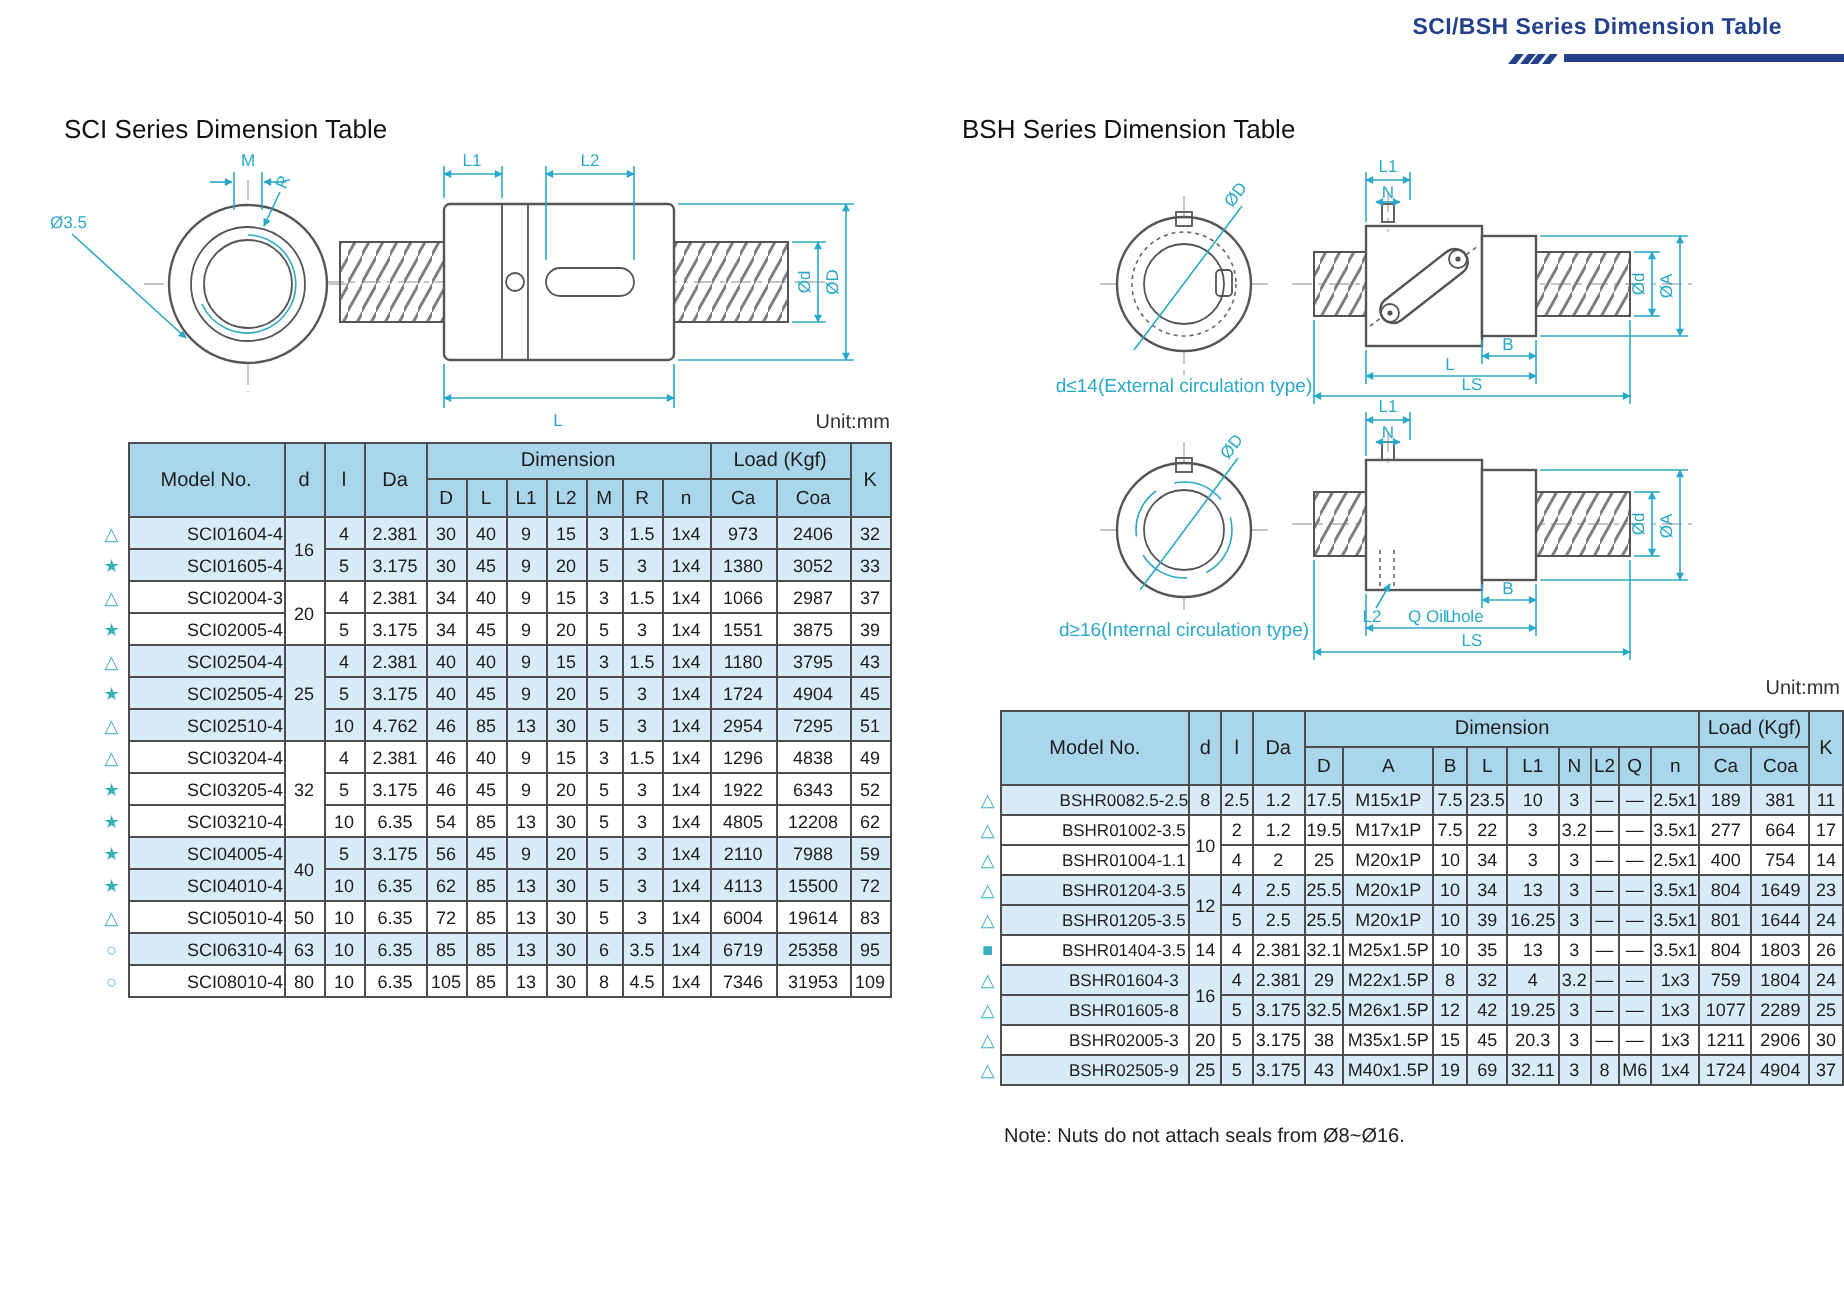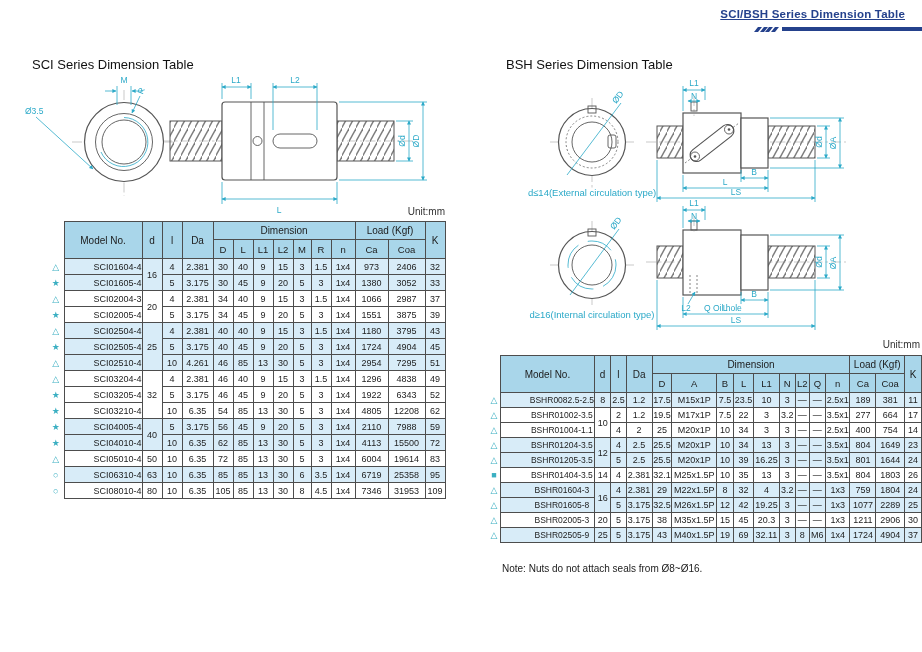--- a/index.html
+++ b/index.html
@@ -1,22 +1,22 @@
 <!DOCTYPE html>
 <html><head>
 <meta charset="utf-8">
 <style>
   html,body{margin:0;padding:0;background:#ffffff;}
   body{width:922px;height:652px;position:relative;overflow:hidden;
        font-family:"Liberation Sans",sans-serif;color:#111;}
   .abs{position:absolute;}
 
   
-  .top-title{position:absolute;top:8px;right:17px;font-size:11.5px;letter-spacing:.2px;
-             color:#24418c;font-weight:bold;text-decoration:underline;}
+  .top-title{position:absolute;top:8px;right:31px;font-size:11.5px;letter-spacing:.2px;
+             color:#24418c;font-weight:bold;}
   .top-bar{position:absolute;top:27px;left:782px;right:0;height:4px;background:#24418c;}
   .hatch{position:absolute;top:27px;left:756px;display:flex;}
   .hatch span{display:block;width:3.5px;height:5px;background:#24418c;
               transform:skewX(-38deg);margin-right:2px;}
 
   .sec-head{position:absolute;font-size:13px;color:#111;}
   .unit{position:absolute;font-size:10px;color:#333;text-align:right;}
   .note{position:absolute;font-size:10px;color:#222;margin-top:16px;}
 
   table{border-collapse:collapse;table-layout:fixed;}
@@ -261,21 +261,21 @@
         <td>3</td>
         <td>1x4</td>
         <td>1724</td>
         <td>4904</td>
         <td>45</td>
       </tr>
       <tr class="shade">
         <td class="sym"><span>△</span></td>
         <td class="model">SCI02510-4</td>
         <td>10</td>
-        <td>4.261</td>
+        <td>4.762</td>
         <td>46</td>
         <td>85</td>
         <td>13</td>
         <td>30</td>
         <td>5</td>
         <td>3</td>
         <td>1x4</td>
         <td>2954</td>
         <td>7295</td>
         <td>51</td>
@@ -409,21 +409,21 @@
         <td>8</td>
         <td>4.5</td>
         <td>1x4</td>
         <td>7346</td>
         <td>31953</td>
         <td>109</td>
       </tr>
     </tbody>
   </table>
 
-<div class="sec-head" style="left:506px;top:57px;">BSH Series Dimension Table</div>
+<div class="sec-head" style="left:481px;top:57px;">BSH Series Dimension Table</div>
 
 <svg class="abs" style="left:478px;top:76px;" width="444" height="278" viewBox="0 0 444 278">
   <defs>
     <pattern id="thr2" width="7" height="14" patternUnits="userSpaceOnUse">
       <path d="M-1,15 L8,-1" stroke="#7d7d7d" stroke-width="1.5"></path>
     </pattern>
     <marker id="ar2" viewBox="0 0 10 10" refX="9" refY="5" markerWidth="7" markerHeight="5" orient="auto-start-reverse">
       <path d="M0,0 L10,5 L0,10 z" fill="#2ba9c8"></path>
     </marker>
   </defs>

